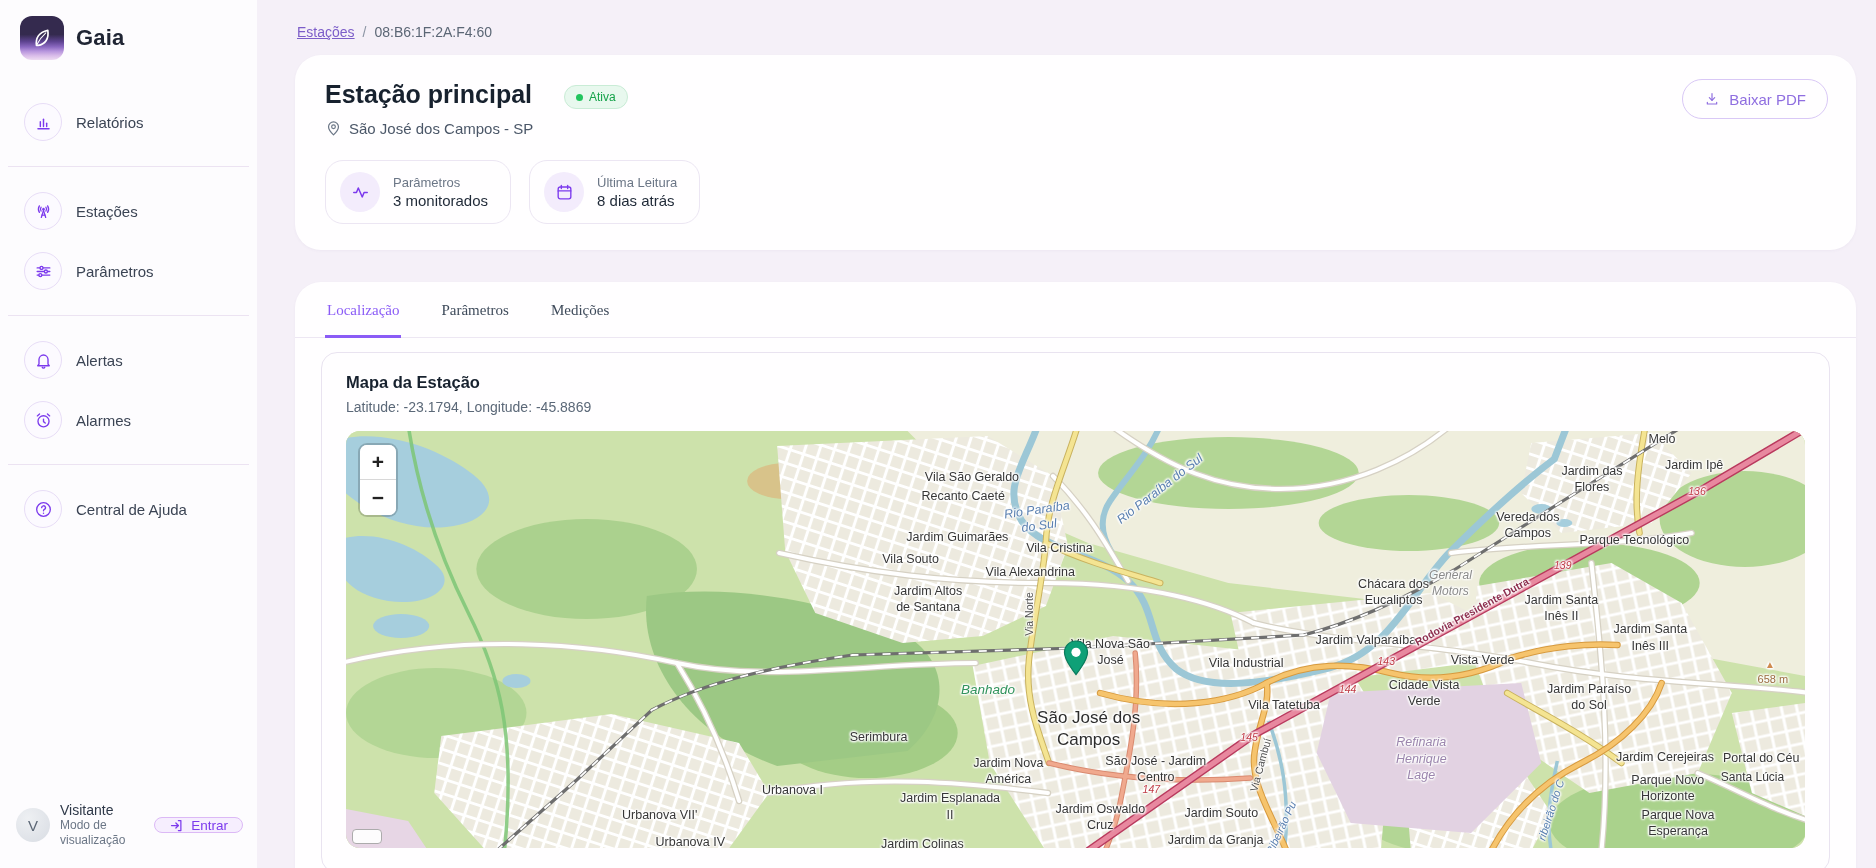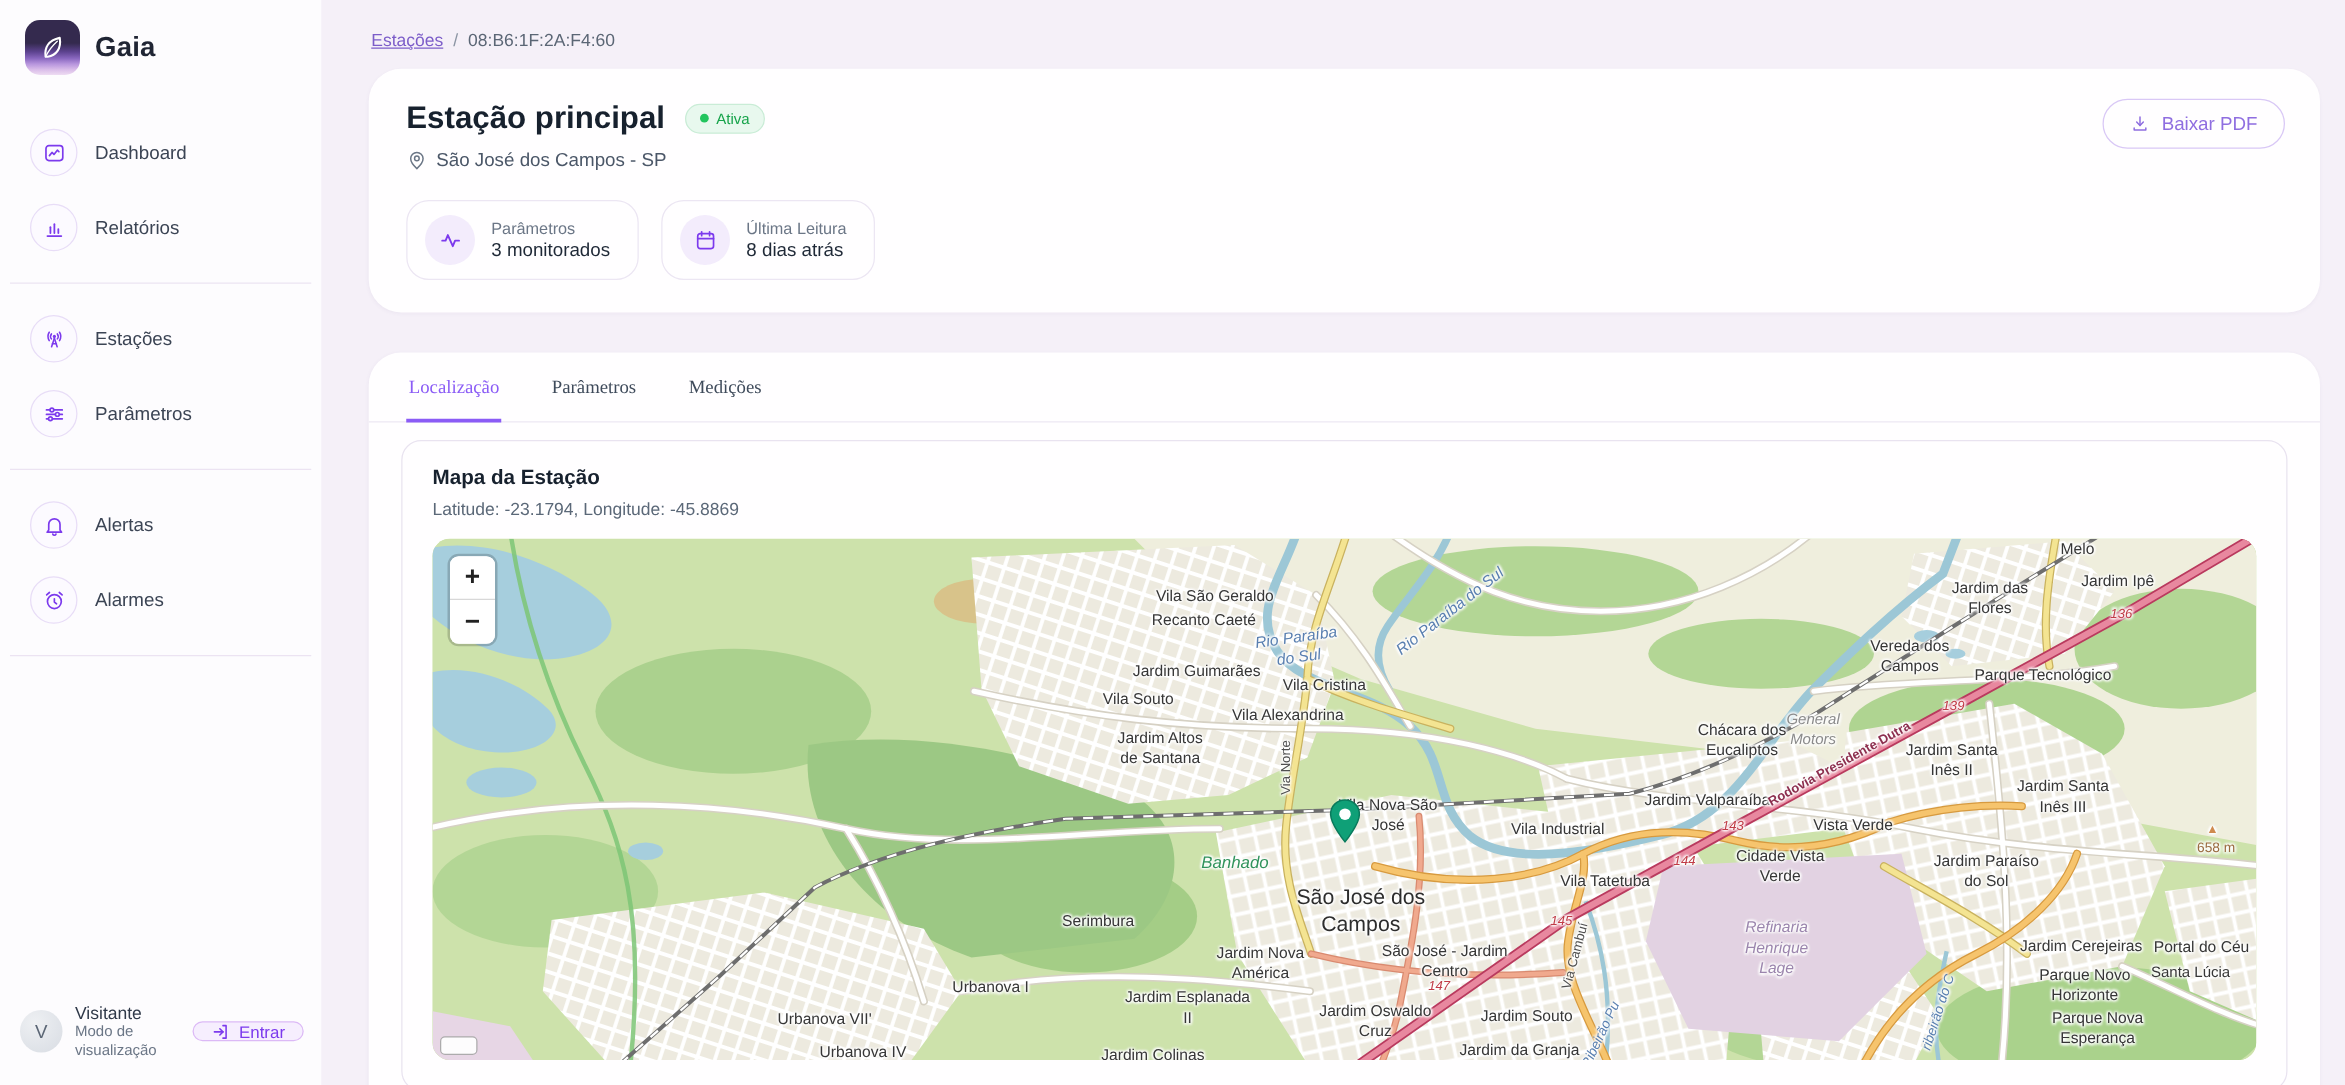--- a/index.html
+++ b/index.html
@@ -38,21 +38,21 @@
 
   
   .main { flex:1; padding:24px 20px 0 38px; position:relative; }
   .breadcrumb { display:flex; align-items:center; gap:8px; font-size:14px; padding-left:2px; }
   .breadcrumb a { color:#7c5dc9; text-decoration:underline; cursor:pointer; }
   .crumb-sep { color:#8b94a3; }
   .crumb-current { color:#5b6675; }
 
   .header-card { margin-top:15px; background:#fffeff; border-radius:26px; padding:25px 30px 26px 30px;
     box-shadow:0 1px 3px rgba(90,70,130,.05); position:relative; }
-  .title-row { display:flex; align-items:center; gap:16px; }
+  .title-row { display:flex; align-items:flex-end; gap:32px; }
   .page-title { font-size:25px; font-weight:700; color:#17212e; }
   .status-badge { display:flex; align-items:center; gap:6px; background:#e8f8ee; border:1px solid #c9ecd6;
     color:#16a34a; font-size:12px; border-radius:999px; padding:4px 11px; }
   .status-dot { width:7px; height:7px; border-radius:50%; background:#22c55e; }
   .location-row { display:flex; align-items:center; gap:7px; margin-top:11px; color:#4b5768; font-size:15px; }
   .location-row svg { width:17px; height:17px; color:#6b7686; }
   .stats-row { display:flex; gap:18px; margin-top:23px; }
   .stat-card { display:flex; align-items:center; gap:13px; border:1px solid #ece6f3; border-radius:18px;
     padding:11px 22px 11px 14px; background:#fffeff; }
   .stat-icon { width:40px; height:40px; border-radius:50%; background:#f3ecfc; color:#7c3aed;
@@ -118,29 +118,20 @@
           <path d="M5.5 18.5 C8.5 14 12 10.5 16.5 7.5" stroke-width="1.1"></path>
         </svg>
       </div>
       <div class="brand-name">Gaia</div>
     </div>
 
     <nav class="nav">
         <div class="nav-group">
           <button class="nav-item">
             <span class="nav-icon">
-              <svg viewBox="0 0 24 24" fill="none" stroke="currentColor" stroke-width="1.7" stroke-linecap="round" stroke-linejoin="round">
-                <rect x="3.5" y="4.5" width="17" height="15" rx="3"></rect>
-                <path d="M7 14.5l2.6-3.2 2 2 3.4-4.3 1.6 1.6"></path>
-              </svg>
-            </span>
-            <span class="nav-label">Dashboard</span>
-          </button>
-          <button class="nav-item">
-            <span class="nav-icon">
               <svg viewBox="0 0 24 24" fill="none" stroke="currentColor" stroke-width="1.8" stroke-linecap="round">
                 <path d="M5 20h14"></path>
                 <path d="M8 17v-6"></path>
                 <path d="M12 17v-9"></path>
                 <path d="M16 17v-4"></path>
               </svg>
             </span>
             <span class="nav-label">Relatórios</span>
           </button>
         </div>
@@ -192,20 +183,32 @@
                 <circle cx="12" cy="13" r="7"></circle>
                 <path d="M12 10.2v3.2l2.2 1.8"></path>
                 <path d="M7 3.8 4.2 6.2"></path>
                 <path d="M17 3.8 19.8 6.2"></path>
               </svg>
             </span>
             <span class="nav-label">Alarmes</span>
           </button>
         </div>
         <div class="nav-divider"></div>
+        <div class="nav-group">
+          <button class="nav-item">
+            <span class="nav-icon">
+              <svg viewBox="0 0 24 24" fill="none" stroke="currentColor" stroke-width="1.7" stroke-linecap="round" stroke-linejoin="round">
+                <circle cx="12" cy="12" r="8.6"></circle>
+                <path d="M9.7 9.6a2.4 2.4 0 1 1 3.4 2.3c-.8.4-1.1.9-1.1 1.8"></path>
+                <circle cx="12" cy="16.8" r=".9" fill="currentColor" stroke="none"></circle>
+              </svg>
+            </span>
+            <span class="nav-label">Central de Ajuda</span>
+          </button>
+        </div>
       </nav>
 
     <div class="user-area">
       <div class="avatar">V</div>
       <div class="user-texts">
         <div class="user-name">Visitante</div>
         <div class="user-mode">Modo de visualização</div>
       </div>
       <button class="login-btn">
         <span style="display:flex">

